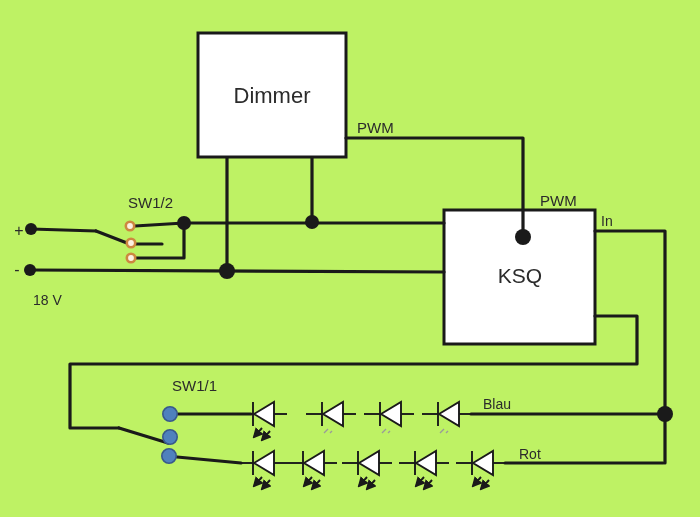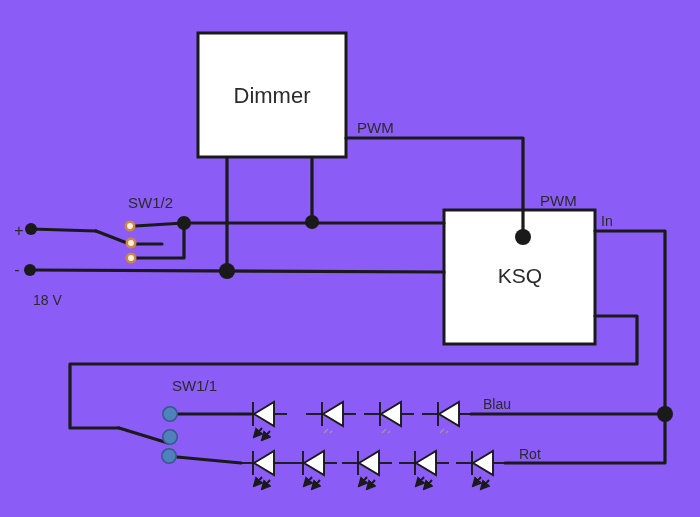--- a/index.html
+++ b/index.html
@@ -1,16 +1,16 @@
 <!DOCTYPE html>
 <html style="--wire: #1a1a1a; --text: #2b2b2b; --contact-orange: #cd8740; --contact-blue: #4f81bd; --contact-blue-border: #38598c;"><head>
 <meta charset="utf-8">
 <style>
   html,body{margin:0;padding:0;background:#ffffff;}
-  .stage{width:700px;height:517px;position:relative;background:#8b5cf6;overflow:hidden;}
+  .stage{width:700px;height:517px;position:relative;background:#bef264;overflow:hidden;}
   svg{display:block;}
   .wire{fill:none;stroke:var(--wire,#1a1a1a);stroke-width:3.2;stroke-linecap:round;stroke-linejoin:round;}
   .box{fill:#ffffff;stroke:var(--wire,#1a1a1a);stroke-width:3;}
   .dot{fill:var(--wire,#1a1a1a);stroke:none;}
   .thin{stroke:var(--wire,#1a1a1a);stroke-width:1.9;fill:none;stroke-linecap:butt;}
   .tri{fill:#ffffff;stroke:var(--wire,#1a1a1a);stroke-width:1.9;stroke-linejoin:miter;}
   .faint{stroke:#9a9a9a;stroke-width:1.3;fill:none;}
   .contact-small{fill:#fdf1e2;stroke:var(--contact-orange,#cd8740);stroke-width:2.6;}
   .contact-large{fill:var(--contact-blue,#4f81bd);stroke:var(--contact-blue-border,#38598c);stroke-width:1.6;}
   text{font-family:"Liberation Sans",sans-serif;fill:var(--text,#2b2b2b);}

